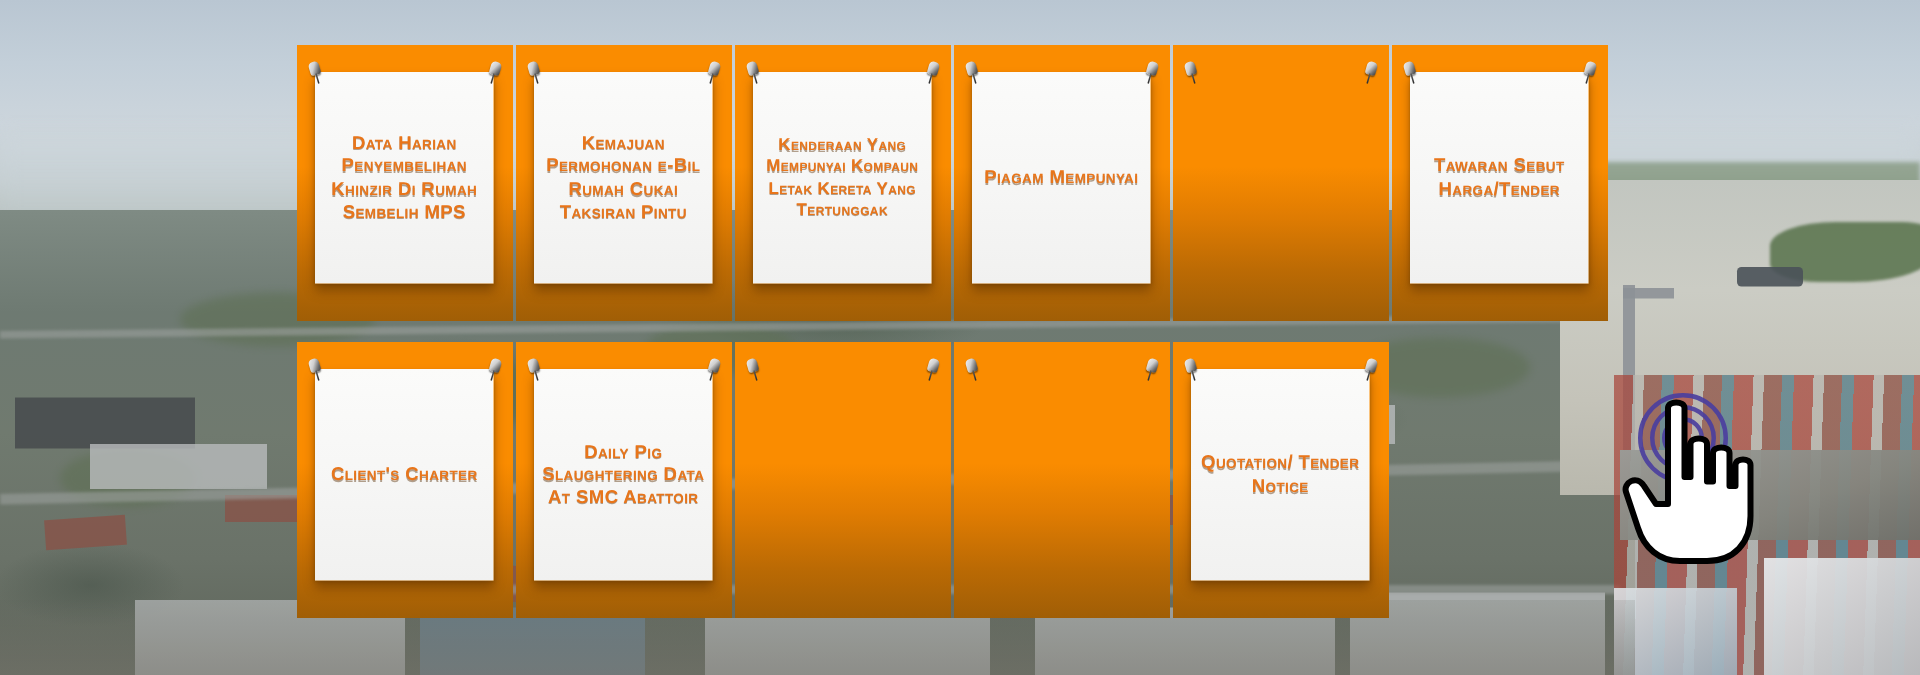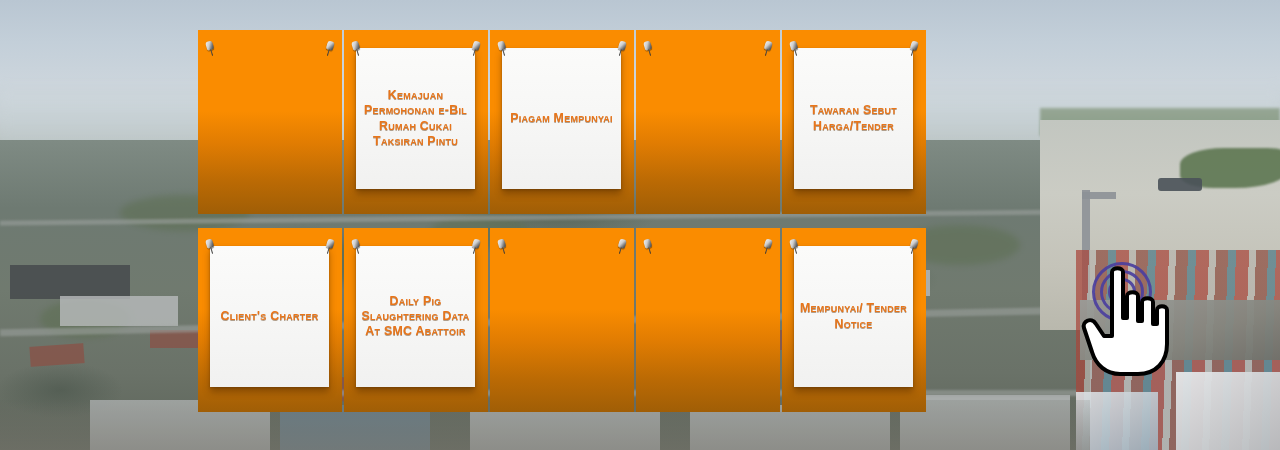--- a/index.html
+++ b/index.html
@@ -290,20 +290,23 @@
     <div class="bg-bldgblock"></div>
     <div class="bg-warehouse"></div>
     <div class="bg-foreground"></div>
   </div>
 
   <div class="grid">
 
     <div class="row row1">
 
       <div class="panel">
+        <div class="paper">
+          <div class="paper-label">Data Harian Penyembelihan Khinzir Di Rumah Sembelih MPS</div>
+        </div>
         <div class="pin left">
             <span class="head"></span>
             <span class="needle"></span>
           </div>
         <div class="pin right">
             <span class="head"></span>
             <span class="needle"></span>
           </div>
       </div>
 
@@ -314,20 +317,33 @@
         <div class="pin left">
             <span class="head"></span>
             <span class="needle"></span>
           </div>
         <div class="pin right">
             <span class="head"></span>
             <span class="needle"></span>
           </div>
       </div>
 
+      <div class="panel">
+        <div class="paper">
+          <div class="paper-label small">Kenderaan Yang Mempunyai Kompaun Letak Kereta Yang Tertunggak</div>
+        </div>
+        <div class="pin left">
+            <span class="head"></span>
+            <span class="needle"></span>
+          </div>
+        <div class="pin right">
+            <span class="head"></span>
+            <span class="needle"></span>
+          </div>
+      </div>
 
       <div class="panel">
         <div class="paper">
           <div class="paper-label">Piagam Mempunyai</div>
         </div>
         <div class="pin left">
             <span class="head"></span>
             <span class="needle"></span>
           </div>
         <div class="pin right">
@@ -410,21 +426,21 @@
             <span class="needle"></span>
           </div>
         <div class="pin right">
             <span class="head"></span>
             <span class="needle"></span>
           </div>
       </div>
 
       <div class="panel">
         <div class="paper">
-          <div class="paper-label">Mempunyai/ Tender Notice</div>
+          <div class="paper-label">Quotation/ Tender Notice</div>
         </div>
         <div class="pin left">
             <span class="head"></span>
             <span class="needle"></span>
           </div>
         <div class="pin right">
             <span class="head"></span>
             <span class="needle"></span>
           </div>
       </div>

